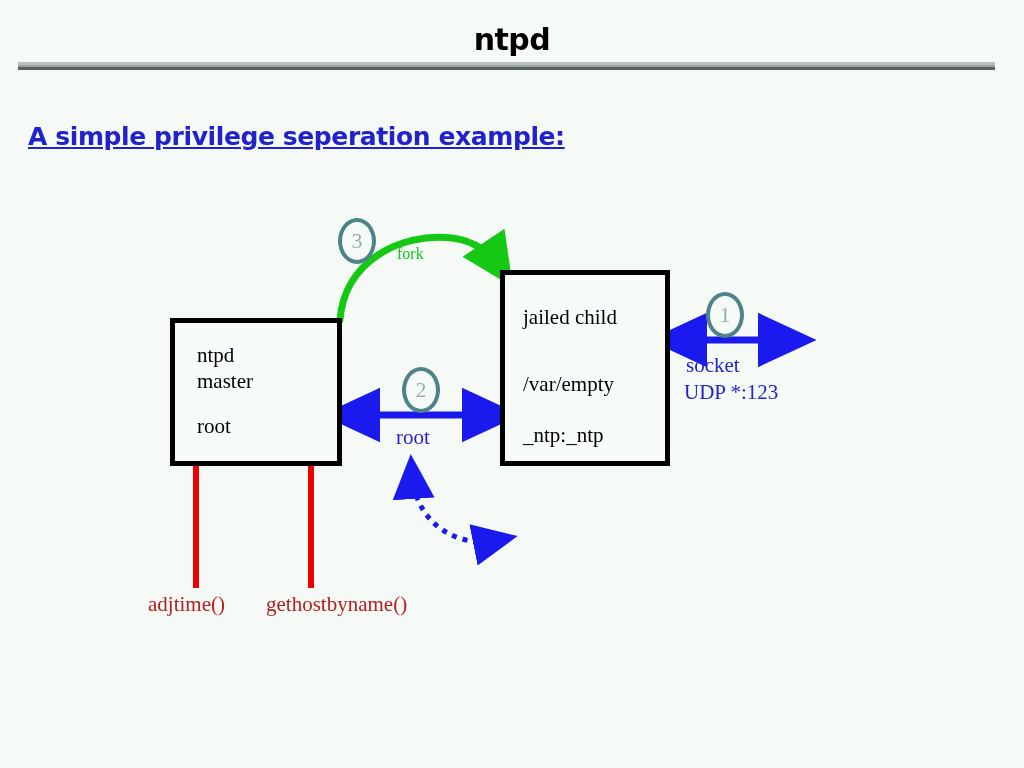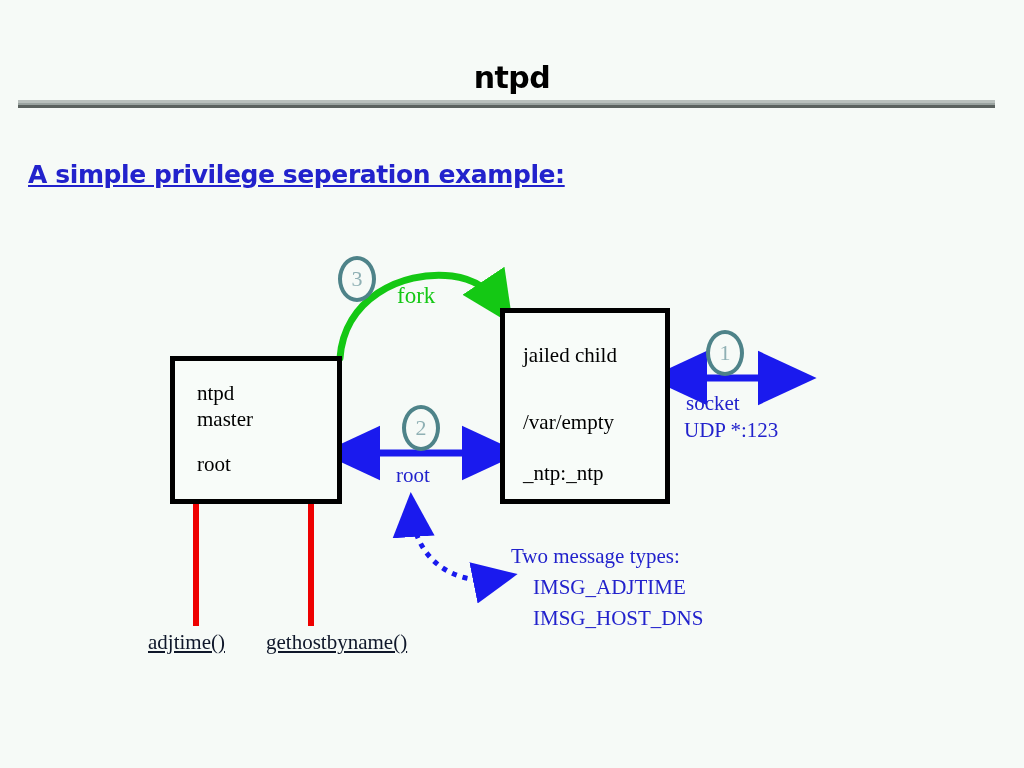--- a/index.html
+++ b/index.html
@@ -3,21 +3,21 @@
 <meta charset="utf-8">
 <style>
   html,body{margin:0;padding:0;}
   body{
     width:1024px;height:768px;
     background:#f6faf7;
     font-family:"Liberation Serif", serif;
     overflow:hidden;
     position:relative;
   }
-  #slide{position:absolute;inset:0;margin-top:38px;}
+  #slide{position:absolute;inset:0;}
 
   
   .slide-title{
     position:absolute;left:0;top:22px;width:1024px;
     text-align:center;
     font-family:"DejaVu Sans", sans-serif;
     font-weight:bold;
     font-size:30px;
     letter-spacing:-0.5px;
     color:#000000;
@@ -80,23 +80,23 @@
 
   
   .lbl{
     position:absolute;
     font-family:"Liberation Serif", serif;
     font-size:21px;
     white-space:nowrap;
   }
   .lbl-blue{color:#2222cc;}
   .lbl-green{color:#14c814;}
-  .lbl-red{color:#0f172a;text-decoration:underline;}
-
-  #lbl-fork{left:397px;top:245px;font-size:23px;}
+  .lbl-red{color:#b91c1c;}
+
+  #lbl-fork{left:397px;top:245px;font-size:16px;}
   #lbl-pipe{left:396px;top:425px;}
   #lbl-socket{left:686px;top:353px;}
   #lbl-udp{left:684px;top:380px;}
   #lbl-adjtime{left:148px;top:592px;}
   #lbl-ghbn{left:266px;top:592px;}
 
   .msg-block{
     position:absolute;left:511px;top:503px;
     font-family:"Liberation Serif", serif;
     font-size:21px;
@@ -195,19 +195,14 @@
   <div class="step" id="step-3">3</div>
 
   <div class="lbl lbl-green" id="lbl-fork">fork</div>
   <div class="lbl lbl-blue" id="lbl-pipe">root</div>
   <div class="lbl lbl-blue" id="lbl-socket">socket</div>
   <div class="lbl lbl-blue" id="lbl-udp">UDP *:123</div>
   <div class="lbl lbl-red" id="lbl-adjtime">adjtime()</div>
   <div class="lbl lbl-red" id="lbl-ghbn">gethostbyname()</div>
 
 
-  <div class="msg-block">
-    <span>Two message types:</span>
-    <span class="indent">IMSG_ADJTIME</span>
-    <span class="indent">IMSG_HOST_DNS</span>
-  </div>
 
 </div>
 
 </body></html>

